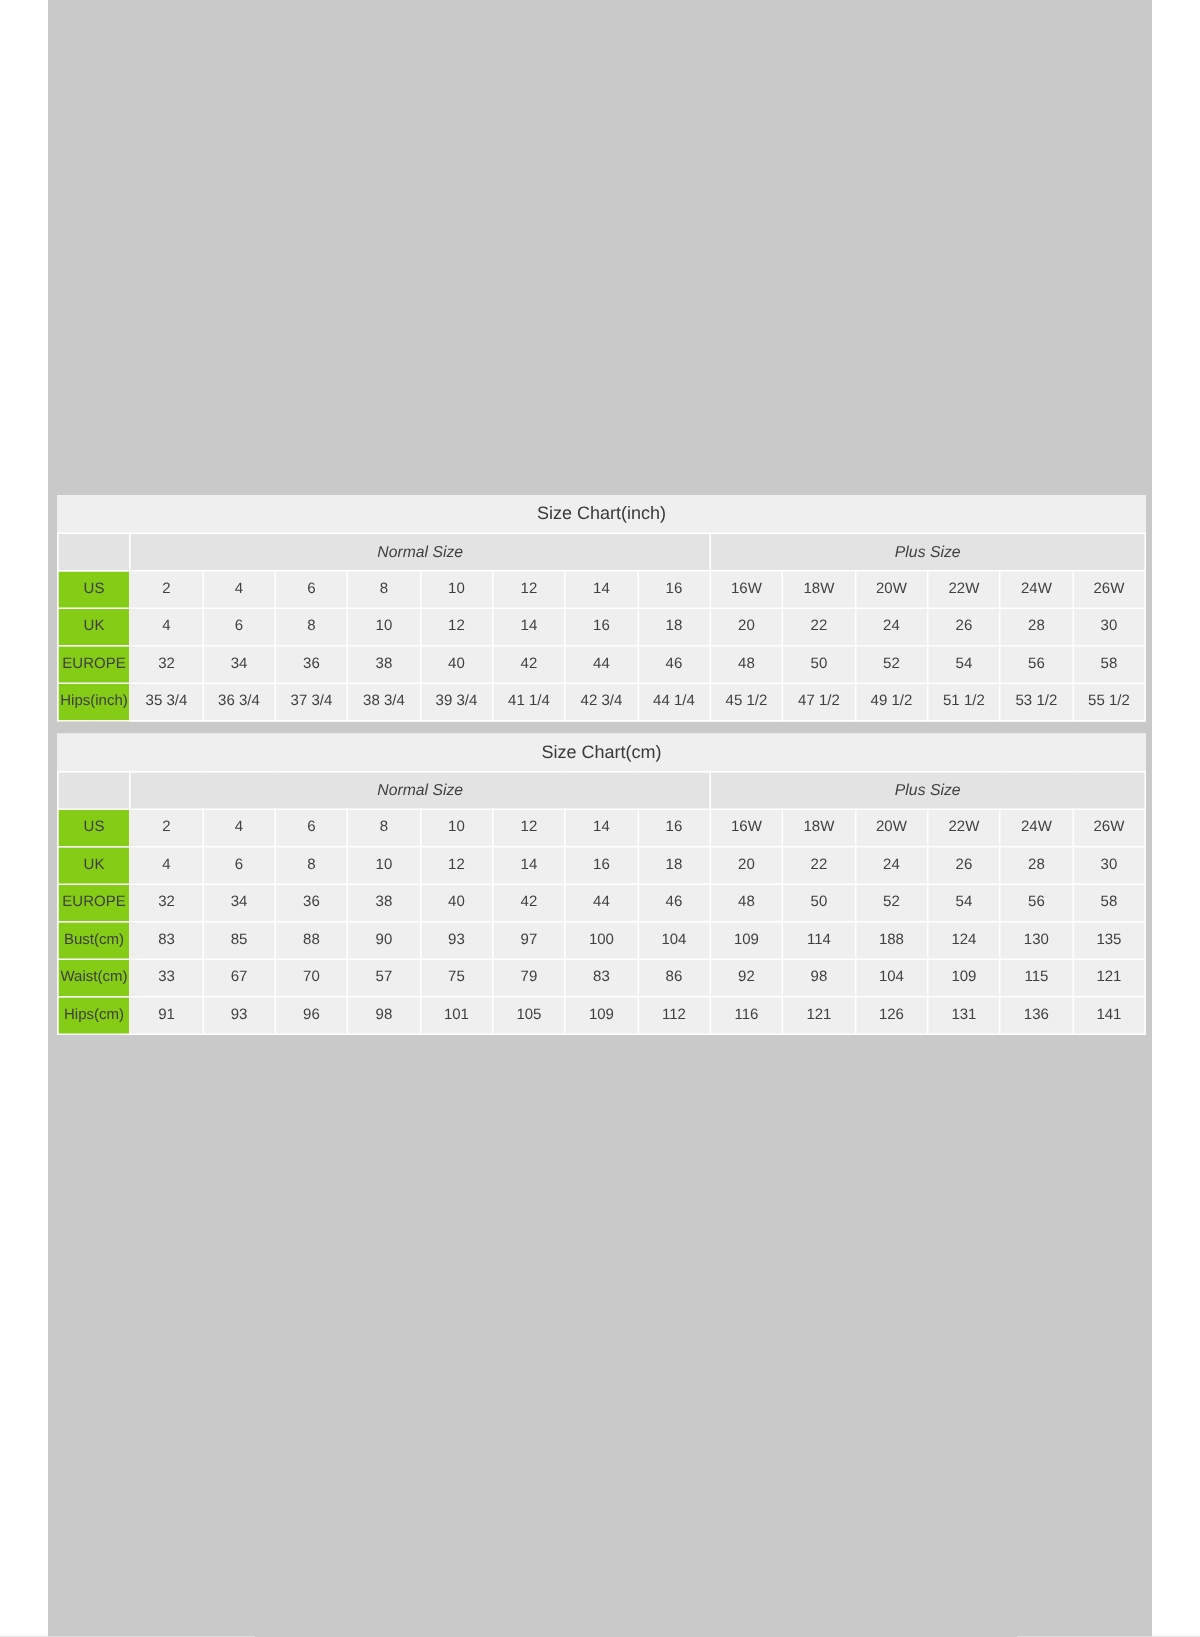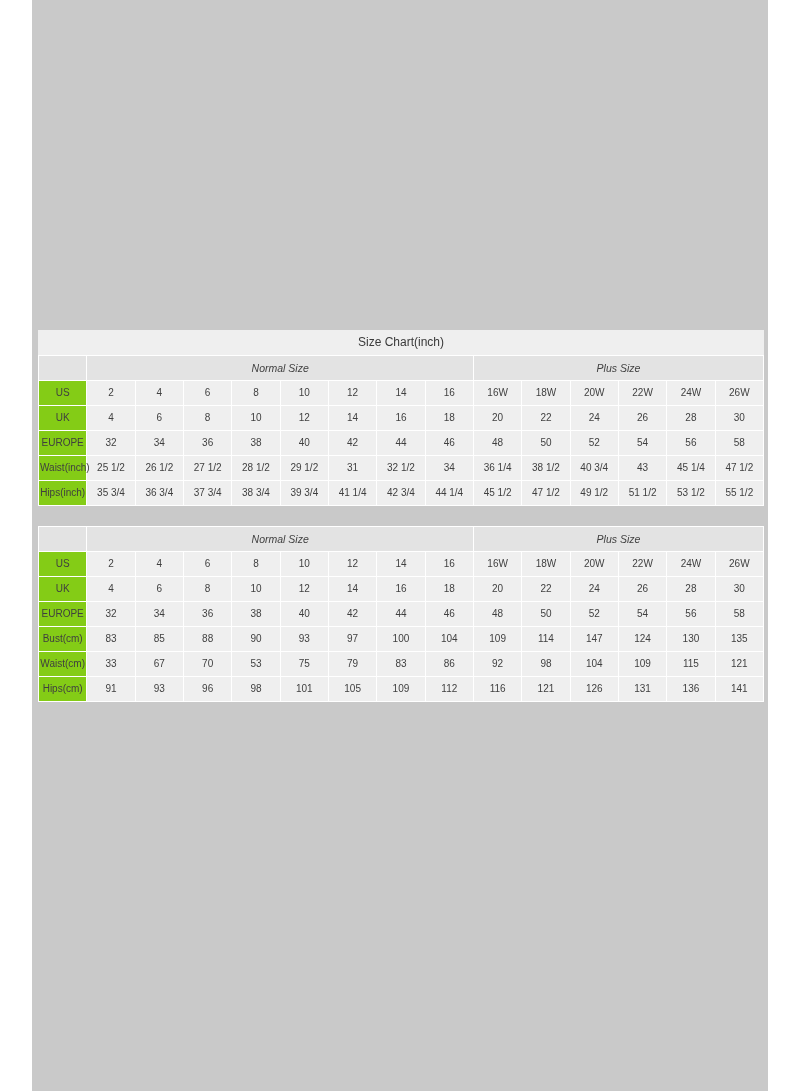--- a/index.html
+++ b/index.html
@@ -23,21 +23,21 @@
     background: #c9c9c9;
   }
   .charts {
     position: absolute;
     left: 38px;
     top: 330px;
     width: 726px;
   }
   .chart-block {
     background: #efefef;
-    margin-bottom: 20px;
+    margin-bottom: 8px;
   }
   .chart-title {
     text-align: center;
     font-size: 12px;
     color: #3a3a3a;
     padding: 5px 0 6px 0;
     background: #efefef;
   }
   table.size-table {
     border-collapse: collapse;
@@ -141,37 +141,20 @@
           <td class="datacell">46</td>
           <td class="datacell">48</td>
           <td class="datacell">50</td>
           <td class="datacell">52</td>
           <td class="datacell">54</td>
           <td class="datacell">56</td>
           <td class="datacell">58</td>
         </tr>
 
 
-        <tr>
-          <td class="rowhead">Waist(inch)</td>
-          <td class="datacell">25 1/2</td>
-          <td class="datacell">26 1/2</td>
-          <td class="datacell">27 1/2</td>
-          <td class="datacell">28 1/2</td>
-          <td class="datacell">29 1/2</td>
-          <td class="datacell">31</td>
-          <td class="datacell">32 1/2</td>
-          <td class="datacell">34</td>
-          <td class="datacell">36 1/4</td>
-          <td class="datacell">38 1/2</td>
-          <td class="datacell">40 3/4</td>
-          <td class="datacell">43</td>
-          <td class="datacell">45 1/4</td>
-          <td class="datacell">47 1/2</td>
-        </tr>
 
         <tr>
           <td class="rowhead">Hips(inch)</td>
           <td class="datacell">35 3/4</td>
           <td class="datacell">36 3/4</td>
           <td class="datacell">37 3/4</td>
           <td class="datacell">38 3/4</td>
           <td class="datacell">39 3/4</td>
           <td class="datacell">41 1/4</td>
           <td class="datacell">42 3/4</td>
@@ -182,20 +165,21 @@
           <td class="datacell">51 1/2</td>
           <td class="datacell">53 1/2</td>
           <td class="datacell">55 1/2</td>
         </tr>
 
       </tbody>
     </table>
   </div>
 
   <div class="chart-block">
+    <div class="chart-title">Size Chart(cm)</div>
     <table class="size-table">
       <tbody>
         <tr class="head-row">
           <td class="groupblank"></td>
           <td class="grouphead" colspan="8">Normal Size</td>
           <td class="grouphead" colspan="6">Plus Size</td>
         </tr>
 
         <tr>
           <td class="rowhead">US</td>
@@ -256,32 +240,32 @@
           <td class="datacell">83</td>
           <td class="datacell">85</td>
           <td class="datacell">88</td>
           <td class="datacell">90</td>
           <td class="datacell">93</td>
           <td class="datacell">97</td>
           <td class="datacell">100</td>
           <td class="datacell">104</td>
           <td class="datacell">109</td>
           <td class="datacell">114</td>
-          <td class="datacell">147</td>
+          <td class="datacell">188</td>
           <td class="datacell">124</td>
           <td class="datacell">130</td>
           <td class="datacell">135</td>
         </tr>
 
         <tr>
           <td class="rowhead">Waist(cm)</td>
           <td class="datacell">33</td>
           <td class="datacell">67</td>
           <td class="datacell">70</td>
-          <td class="datacell">53</td>
+          <td class="datacell">57</td>
           <td class="datacell">75</td>
           <td class="datacell">79</td>
           <td class="datacell">83</td>
           <td class="datacell">86</td>
           <td class="datacell">92</td>
           <td class="datacell">98</td>
           <td class="datacell">104</td>
           <td class="datacell">109</td>
           <td class="datacell">115</td>
           <td class="datacell">121</td>

